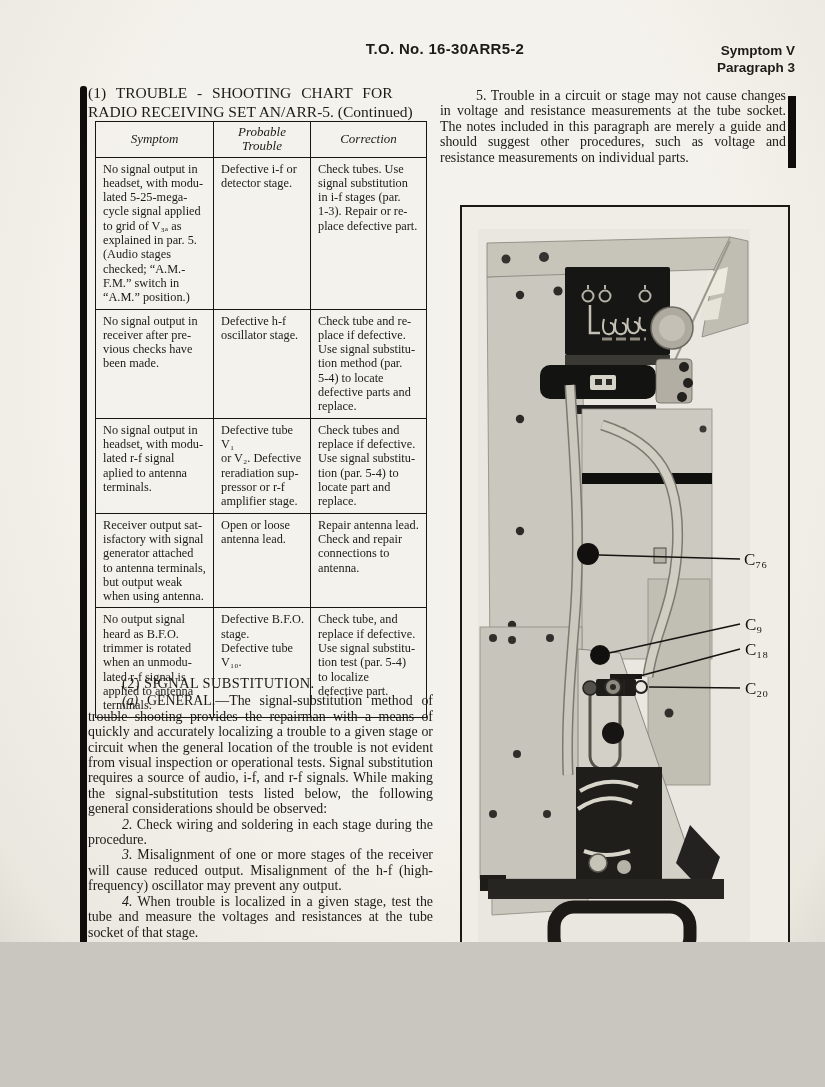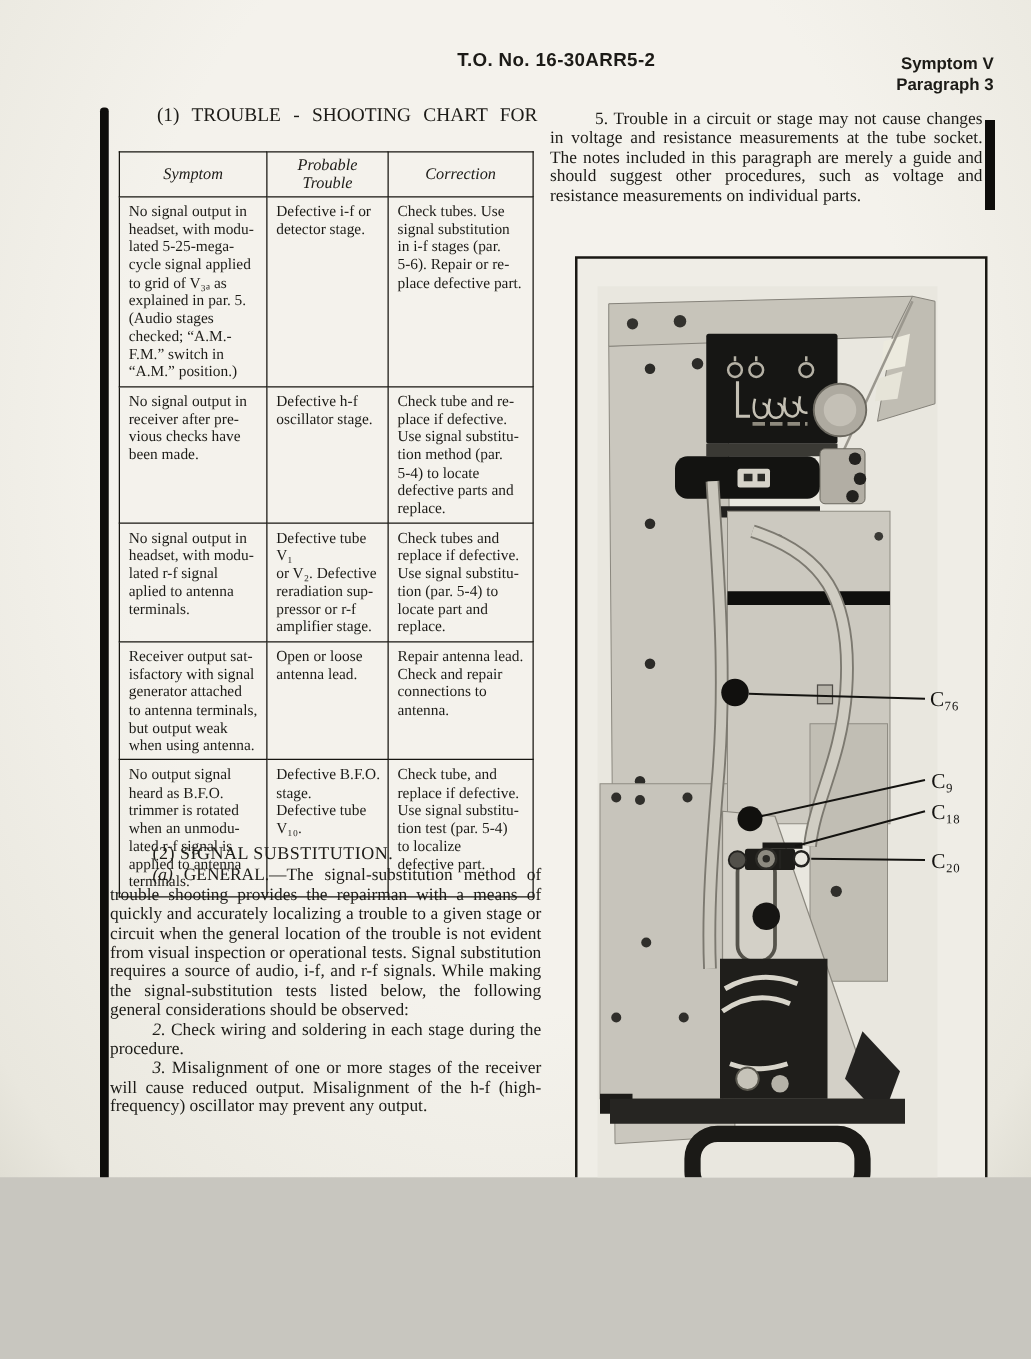--- a/index.html
+++ b/index.html
@@ -10,21 +10,21 @@
   }
 
   .changebar-left  { position:absolute; left:80px;  top:86px; width:7px; height:922px; background:#0e0d0b; border-radius:3px; }
   .changebar-right { position:absolute; left:788px; top:96px; width:8px; height:72px;  background:#0e0d0b; }
 
   .hdr-center { position:absolute; left:250px; top:40px; width:390px; text-align:center;
                 font-family:"Liberation Sans", sans-serif; font-weight:bold; font-size:15px; letter-spacing:.3px; }
   .hdr-right  { position:absolute; right:30px; top:42px; text-align:right;
                 font-family:"Liberation Sans", sans-serif; font-weight:bold; font-size:13.5px; line-height:17px; }
 
-  .chart-heading { position:absolute; left:88px; top:84px; width:342px; text-align:right;
+  .chart-heading { position:absolute; left:88px; top:84px; width:342px; text-align:left;
                    font-size:15.5px; line-height:18.5px; }
   .chart-heading .l1 { word-spacing:6px; }
 
   table.ts { position:absolute; left:95px; top:121px; width:331px; border-collapse:collapse;
              table-layout:fixed; font-size:12.3px; line-height:14.3px; }
   table.ts th, table.ts td { border:1.7px solid #171611; vertical-align:top; padding:4px 5px 4px 7px; }
   table.ts th { font-style:italic; font-weight:normal; text-align:center; font-size:13px;
                 vertical-align:middle; height:18px; padding:3px; }
   table.ts td { white-space:pre-line; }
   tr.r1 td { height:134px; } tr.r2 td { height:88px; } tr.r3 td { height:86px; }
@@ -59,20 +59,21 @@
   <div class="changebar-right"></div>
 
   <div class="hdr-center">T.O. No. 16-30ARR5-2</div>
   <div class="hdr-right">
     <div>Symptom V</div>
     <div>Paragraph 3</div>
   </div>
 
   <div class="chart-heading">
     <div class="l1">(1) TROUBLE - SHOOTING CHART FOR</div>
+    <div>RADIO RECEIVING SET AN/ARR-5. (Continued)</div>
   </div>
 
   <table class="ts">
     <colgroup>
         <col style="width:118px">
         <col style="width:97px">
         <col style="width:116px">
       </colgroup>
     <thead>
       <tr>
@@ -91,21 +92,21 @@
 explained in par. 5.
 (Audio stages
 checked; “A.M.-
 F.M.” switch in
 “A.M.” position.)</td>
         <td>Defective i-f or
 detector stage.</td>
         <td>Check tubes. Use
 signal substitution
 in i-f stages (par.
-5-6). Repair or re-
+1-3). Repair or re-
 place defective part.</td>
       </tr>
       <tr class="r2">
         <td>No signal output in
 receiver after pre-
 vious checks have
 been made.</td>
         <td>Defective h-f
 oscillator stage.</td>
         <td>Check tube and re-
@@ -168,20 +169,21 @@
 defective part.</td>
       </tr>
     </tbody>
   </table>
 
   <div class="sec2">
     <p class="sec-head">(2) SIGNAL SUBSTITUTION.</p>
     <p><span class="it-a">(a) </span><span>GENERAL.—The signal-substitution method of trouble shooting provides the repairman with a means of quickly and accurately localizing a trouble to a given stage or circuit when the general location of the trouble is not evident from visual inspection or operational tests. Signal substitution requires a source of audio, i-f, and r-f signals. While making the signal-substitution tests listed below, the following general considerations should be observed:</span></p>
     <p><span class="it-num">2.</span><span> Check wiring and soldering in each stage during the procedure.</span></p>
     <p><span class="it-num">3.</span><span> Misalignment of one or more stages of the receiver will cause reduced output. Misalignment of the h-f (high-frequency) oscillator may prevent any output.</span></p>
+    <p><span class="it-num">4.</span><span> When trouble is localized in a given stage, test the tube and measure the voltages and resistances at the tube socket of that stage.</span></p>
   </div>
 
   <p class="rcol-para">5. Trouble in a circuit or stage may not cause changes in voltage and resistance measurements at the tube socket. The notes included in this paragraph are merely a guide and should suggest other procedures, such as voltage and resistance measurements on individual parts.</p>
 
   <div class="fig-frame">
     <svg width="326" height="756" viewBox="0 0 326 756">
 
       <rect x="16" y="22" width="272" height="718" fill="#e9e7df"></rect>
 
       <g>

